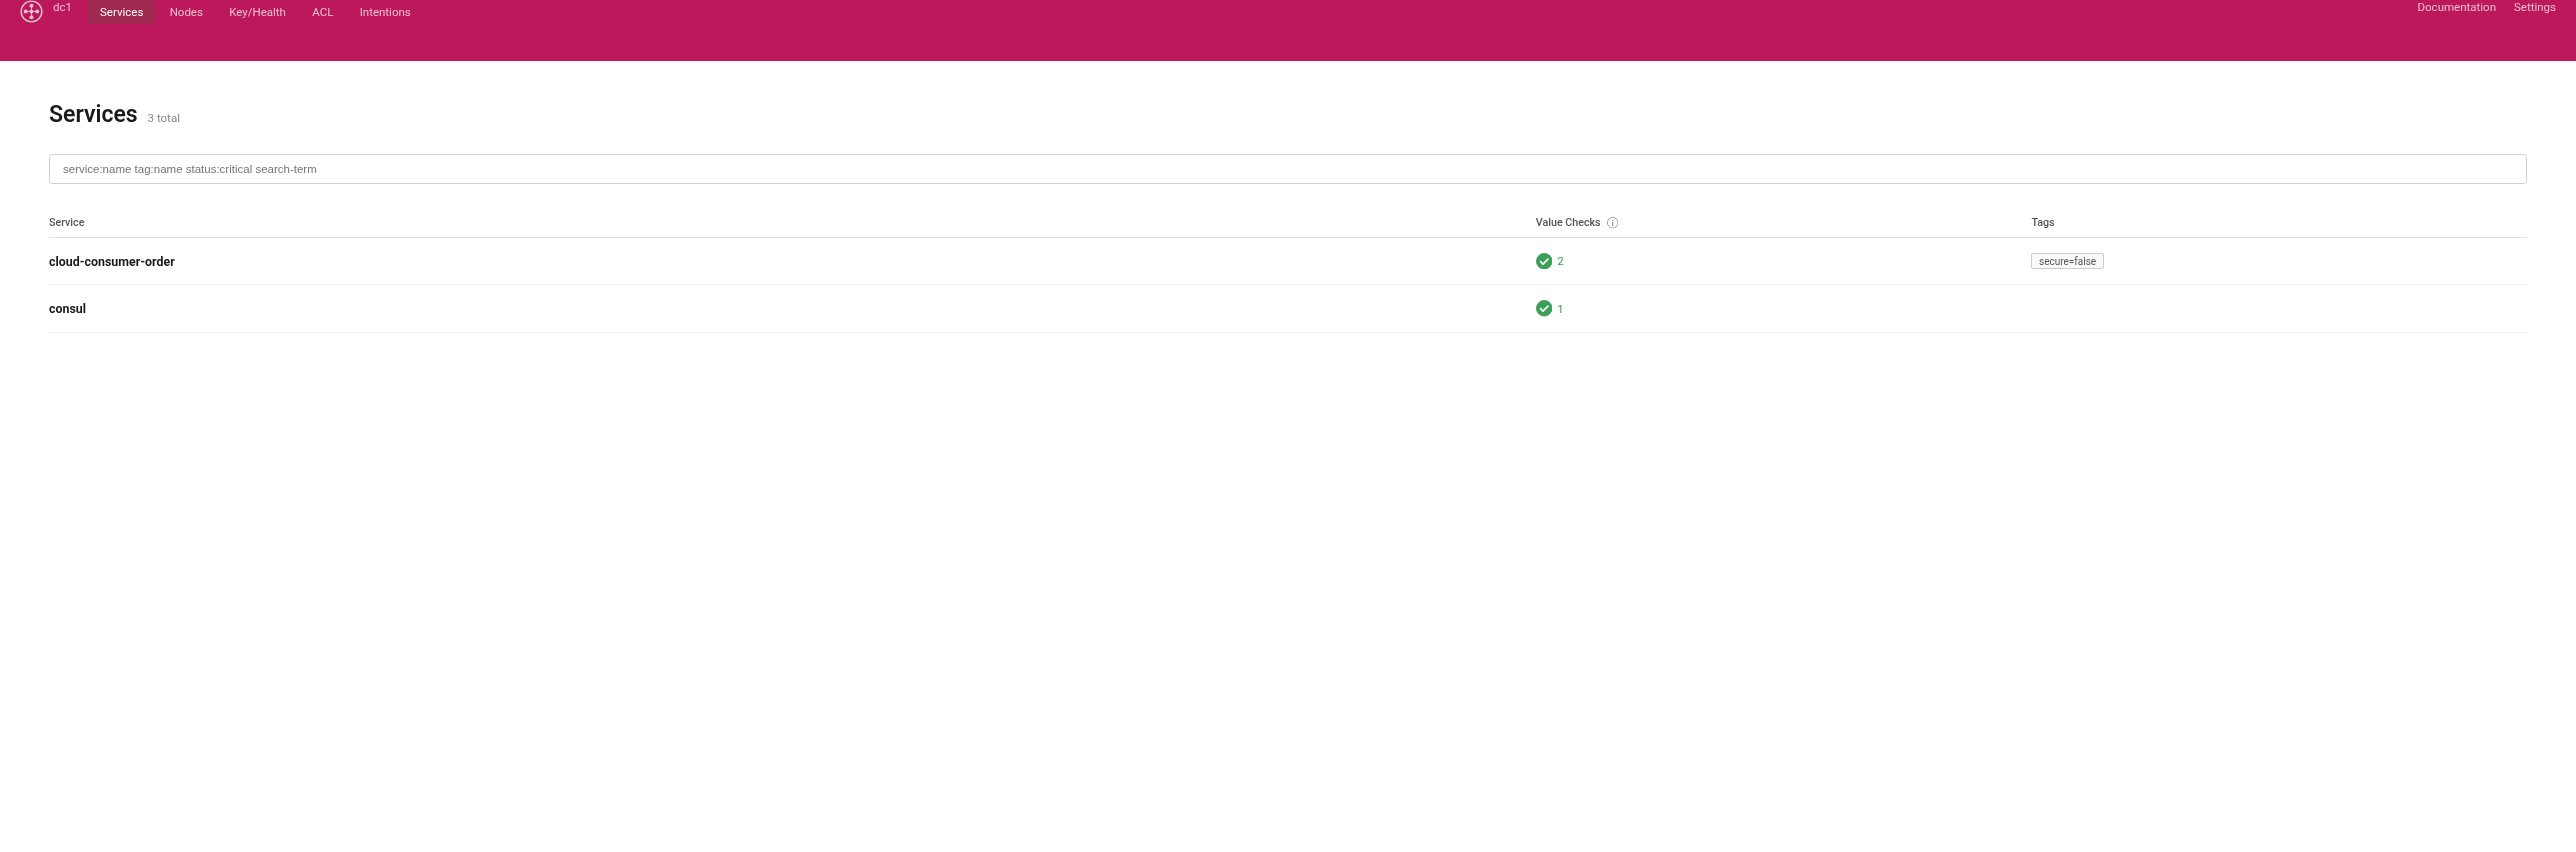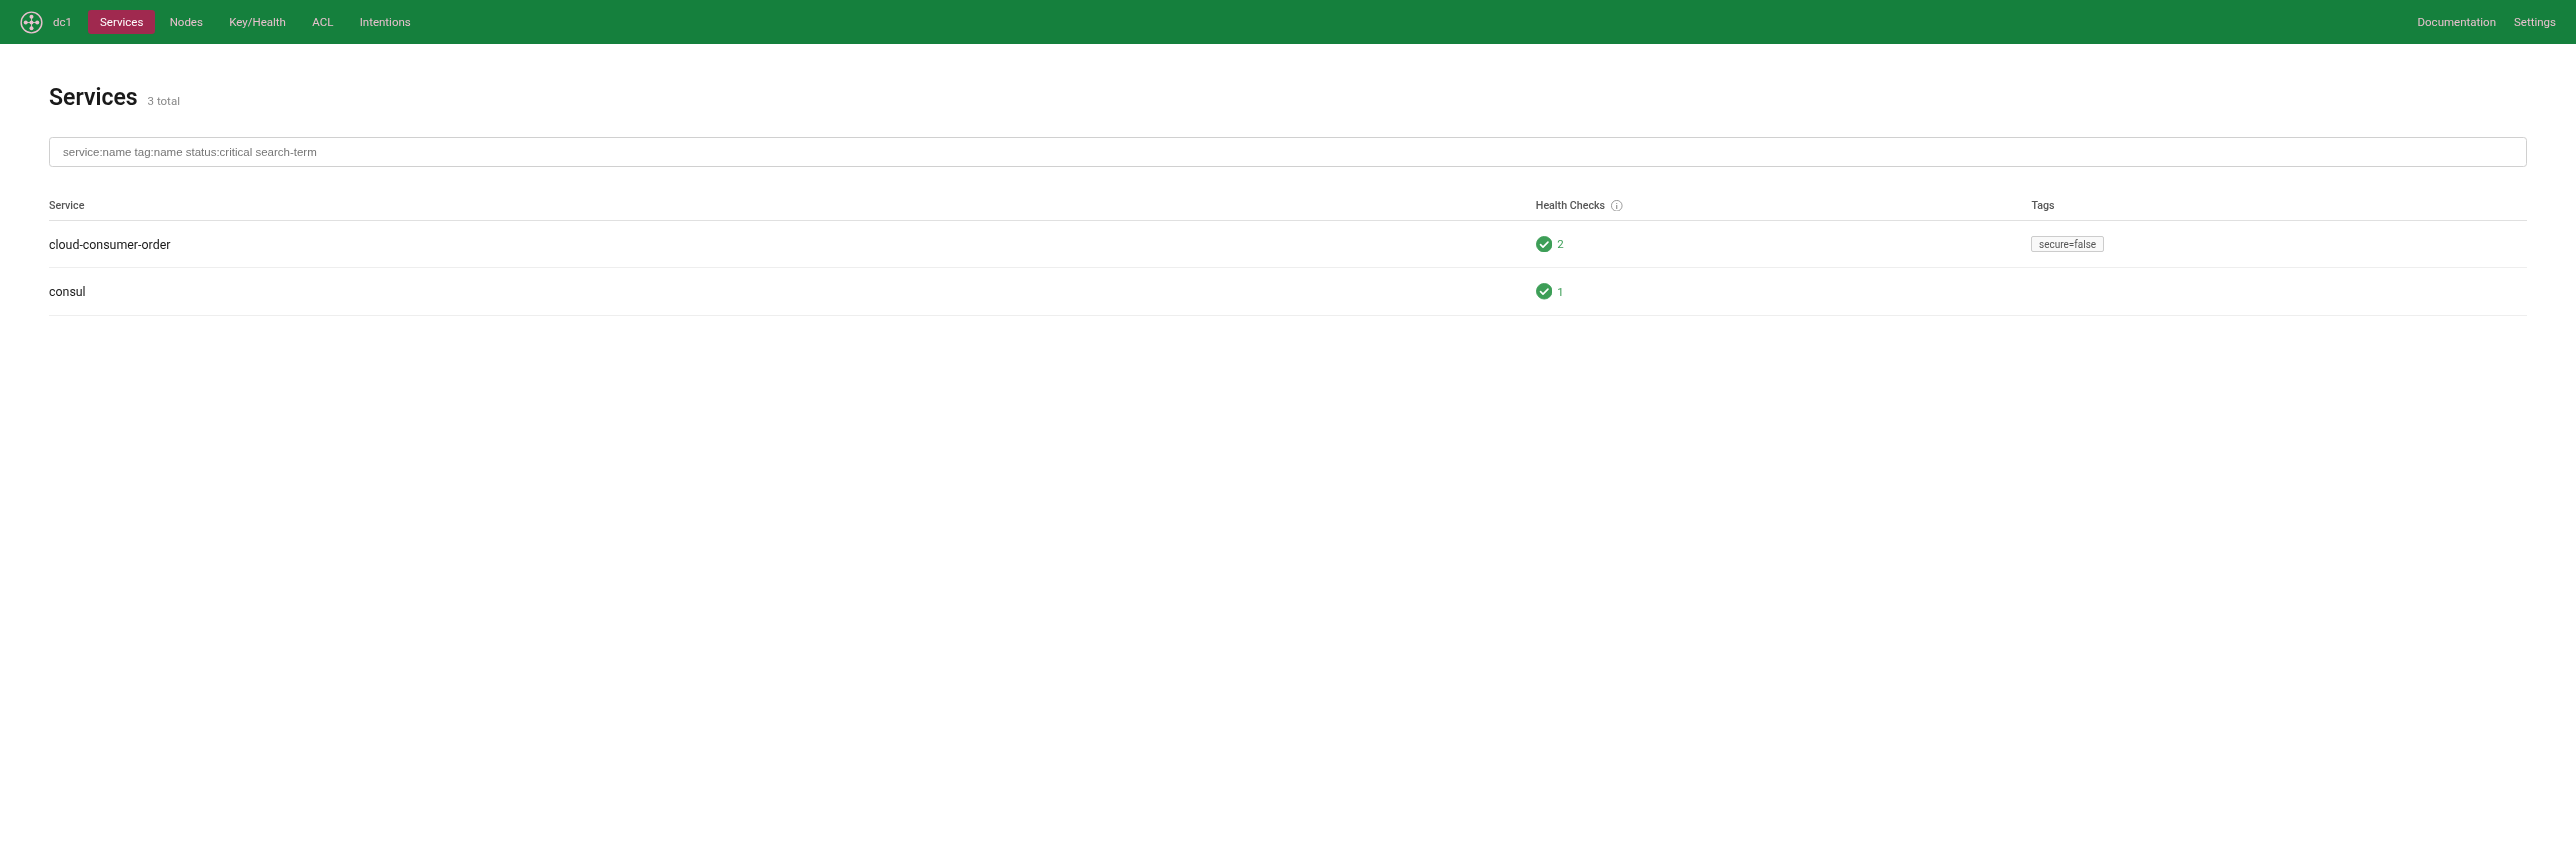--- a/index.html
+++ b/index.html
@@ -1,24 +1,24 @@
 <!DOCTYPE html>
 <html style="font-size:13px"><head>
   <meta charset="utf-8">
   <style>
     * { box-sizing: border-box; margin: 0; padding: 0; }
     body { font-family: -apple-system, BlinkMacSystemFont, 'Segoe UI', Roboto, sans-serif; background: #fff; color: #333; }
 
     
     nav {
-      background: #15803d;
-      display: flex;
-      align-items: center;
+      background: #be185d;
+      display: flex;
+      align-items: flex-start;
       padding: 0 20px;
-      height: 44px;
+      height: 61px;
     }
     .nav-logo {
       display: flex;
       align-items: center;
       margin-right: 10px;
     }
     .nav-logo svg { width: 23px; height: 23px; }
     .nav-dc {
       color: #e8c0ce;
       font-size: 11.5px;
@@ -107,21 +107,21 @@
     .services-table tbody tr {
       border-bottom: 0.8px solid #eeeeee;
       cursor: pointer;
     }
 
     .services-table td {
       padding: 15px 0;
       font-size: 11.5px;
     }
     .service-name {
-      font-weight: 400;
+      font-weight: 700;
       color: #1a1a1a;
       font-size: 12.4px;
     }
 
     
     .health-check {
       display: flex;
       align-items: center;
       gap: 5px;
       color: #3d9e57;
@@ -198,21 +198,21 @@
 
   <input class="search-bar" type="text" placeholder="service:name tag:name status:critical search-term" style="">
 
   <table class="services-table">
     <thead>
       <tr>
         <th class="col-service">
           <span>Service</span>
         </th>
         <th class="col-health">
-          <span>Health Checks</span>
+          <span>Value Checks</span>
           <span class="info-icon">
             <svg width="11.5" height="11.5" viewBox="0 0 14 14" fill="none" xmlns="http://www.w3.org/2000/svg" style="font-size:13px">
               <circle cx="7" cy="7" r="6.5" stroke="#888" stroke-width="1"></circle>
               <text x="7" y="11" text-anchor="middle" font-size="9" fill="#888" font-weight="bold">i</text>
             </svg>
           </span>
         </th>
         <th class="col-tags">
           <span>Tags</span>
         </th>

